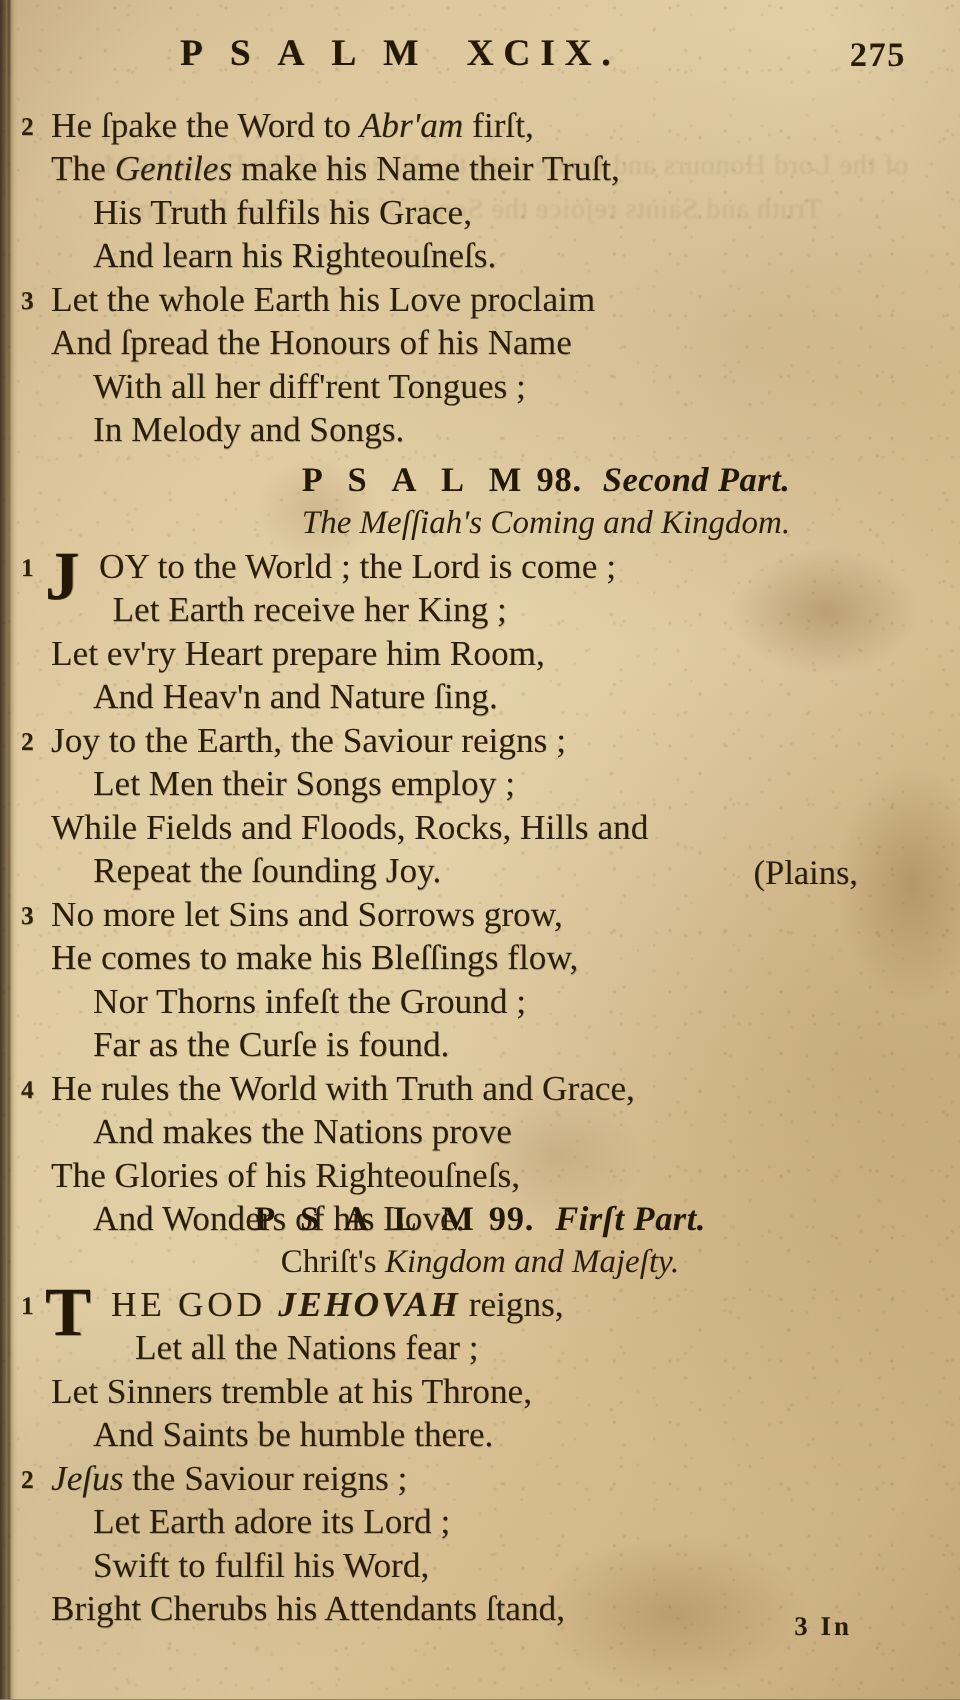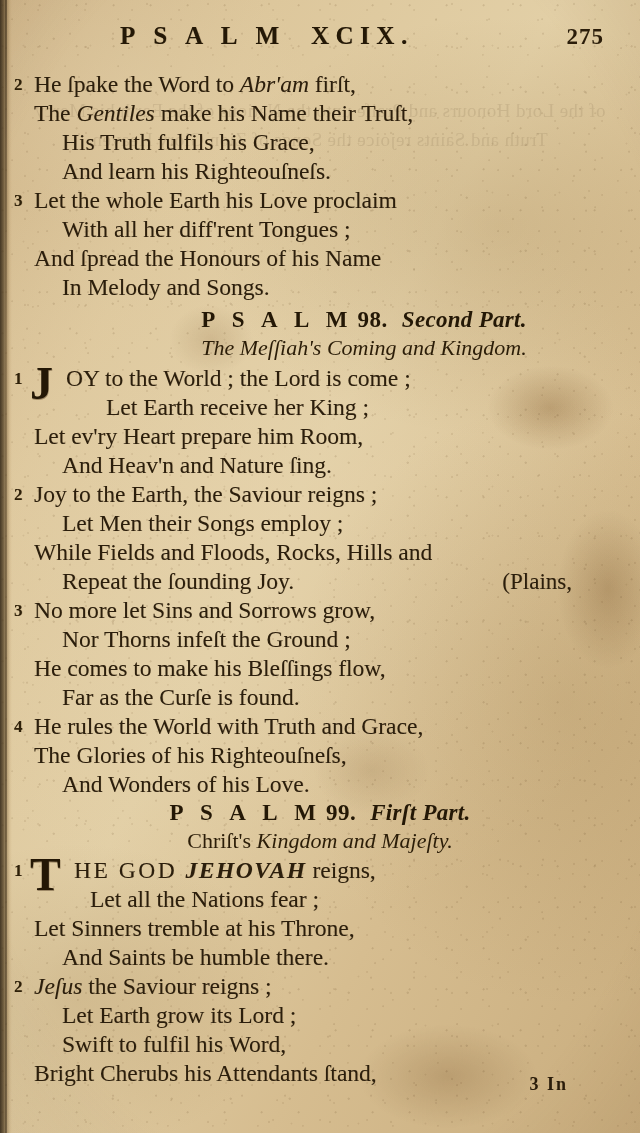--- a/index.html
+++ b/index.html
@@ -287,24 +287,24 @@
       </div>
       <div class="vline">
         <span class="t i1">And learn his Righteouſneſs.</span>
       </div>
 
       <div class="vline">
         <span class="vnum">3</span>
         <span class="t i0">Let the whole Earth his Love proclaim</span>
       </div>
       <div class="vline">
+        <span class="t i0">And ſpread the Honours of his Name</span>
+      </div>
+      <div class="vline">
         <span class="t i1">With all her diff'rent Tongues ;</span>
-      </div>
-      <div class="vline">
-        <span class="t i0">And ſpread the Honours of his Name</span>
       </div>
       <div class="vline">
         <span class="t i1">In Melody and Songs.</span>
       </div>
     </div>
 
     <div class="psalm-head" style="top:307px;padding-left:44px;">
       <div class="ph-line1">
         <span class="lbl">P S A L M</span><span class="num">98.</span><span class="part">Second Part.</span>
       </div>
@@ -315,21 +315,21 @@
     </div>
 
     <div class="block" style="top:364px;">
 
       <div class="vline">
         <span class="vnum">1</span>
         <span class="dropcap" style="left:30px; top:-3px;">J</span>
         <span class="t" style="left:66px;">OY to the World ; the Lord is come ;</span>
       </div>
       <div class="vline">
-        <span class="t" style="left:106px;">Let Earth receive her King ;</span>
+        <span class="t" style="left:75px;">Let Earth receive her King ;</span>
       </div>
       <div class="vline">
         <span class="t i0">Let ev'ry Heart prepare him Room,</span>
       </div>
       <div class="vline">
         <span class="t i1">And Heav'n and Nature ſing.</span>
       </div>
 
       <div class="vline">
         <span class="vnum">2</span>
@@ -344,32 +344,35 @@
       <div class="vline">
         <span class="t i1">Repeat the ſounding Joy.</span>
         <span class="turnover">(Plains,</span>
       </div>
 
       <div class="vline">
         <span class="vnum">3</span>
         <span class="t i0">No more let Sins and Sorrows grow,</span>
       </div>
       <div class="vline">
+        <span class="t i0">He comes to make his Bleſſings flow,</span>
+      </div>
+      <div class="vline">
         <span class="t i1">Nor Thorns infeſt the Ground ;</span>
-      </div>
-      <div class="vline">
-        <span class="t i0">He comes to make his Bleſſings flow,</span>
       </div>
       <div class="vline">
         <span class="t i1">Far as the Curſe is found.</span>
       </div>
 
       <div class="vline">
         <span class="vnum">4</span>
         <span class="t i0">He rules the World with Truth and Grace,</span>
+      </div>
+      <div class="vline">
+        <span class="t i1">And makes the Nations prove</span>
       </div>
       <div class="vline">
         <span class="t i0">The Glories of his Righteouſneſs,</span>
       </div>
       <div class="vline">
         <span class="t i1">And Wonders of his Love.</span>
       </div>
     </div>
 
     <div class="psalm-head" style="top:800px;">
@@ -397,21 +400,21 @@
       </div>
       <div class="vline">
         <span class="t i1">And Saints be humble there.</span>
       </div>
 
       <div class="vline">
         <span class="vnum">2</span>
         <span class="t i0"><em>Jeſus</em><span> the Saviour reigns ;</span></span>
       </div>
       <div class="vline">
-        <span class="t i1">Let Earth grow its Lord ;</span>
+        <span class="t i1">Let Earth adore its Lord ;</span>
       </div>
       <div class="vline">
         <span class="t i1">Swift to fulfil his Word,</span>
       </div>
       <div class="vline">
         <span class="t i0">Bright Cherubs his Attendants ſtand,</span>
       </div>
     </div>
 
     <div class="footer">3 In</div>

